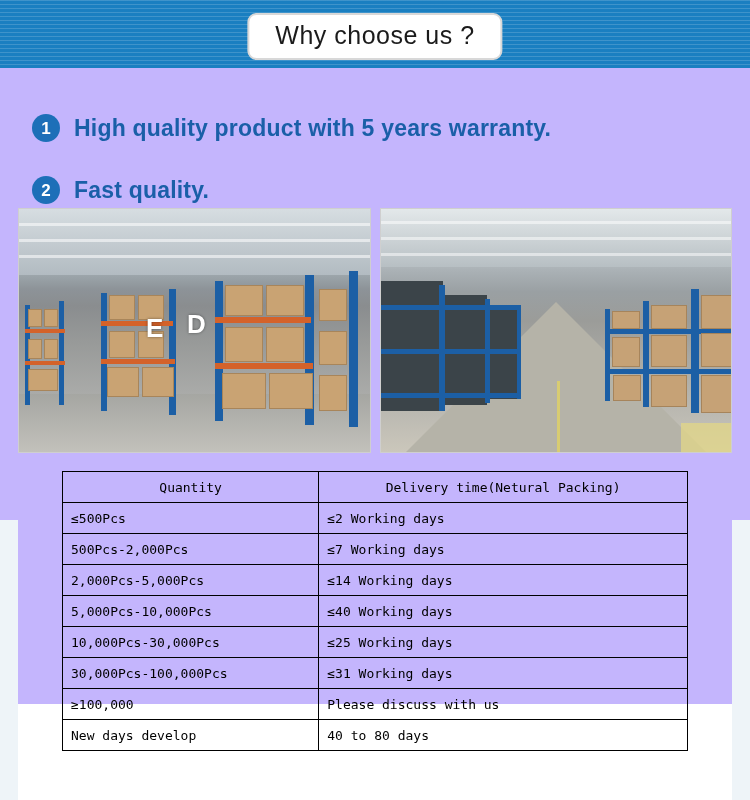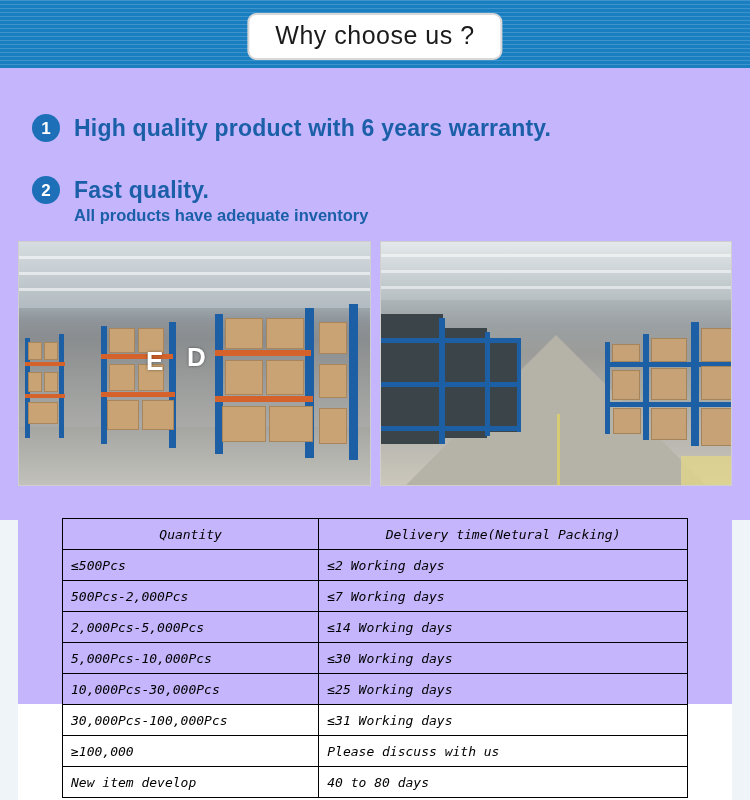--- a/index.html
+++ b/index.html
@@ -183,22 +183,21 @@
     position: absolute;
     background: #3b4449;
   }
   .wh2 .yline {
     position: absolute;
     background: #d8cc72;
   }
 
   
   .table-wrap {
-    padding: 32px 62px 0 62px;
-    font-style: italic;
+    padding: 18px 62px 0 62px;
   }
   table.delivery {
     border-collapse: collapse;
     width: 100%;
     font-family: "DejaVu Sans Mono", "Liberation Mono", monospace;
     font-size: 13px;
     color: #000000;
   }
   table.delivery th, table.delivery td {
     border: 1px solid #000000;
@@ -231,28 +230,27 @@
 <div class="page">
 
   <div class="banner">
     <div class="banner-title">Why choose us ?</div>
   </div>
 
   <div class="content">
 
     <div class="point-row point-one">
       <div class="badge">1</div>
-      <div class="point-text">High quality product with 6 years warranty.</div>
+      <div class="point-text">High quality product with 5 years warranty.</div>
     </div>
 
     <div class="point-row point-two">
       <div class="badge">2</div>
       <div class="point-text">Fast quality.</div>
     </div>
-    <div class="subtext">All products have adequate inventory</div>
 
     <div class="photos">
 
       <div class="photo wh1">
         <div class="ceiling"></div>
         <div class="beam" style="left:0; top:14px; width:100%;"></div>
         <div class="beam" style="left:0; top:30px; width:100%;"></div>
         <div class="beam" style="left:0; top:46px; width:100%;"></div>
 
         <div class="floor"></div>
@@ -358,36 +356,36 @@
           <tr>
             <td>500Pcs-2,000Pcs</td>
             <td>≤7 Working days</td>
           </tr>
           <tr>
             <td>2,000Pcs-5,000Pcs</td>
             <td>≤14 Working days</td>
           </tr>
           <tr>
             <td>5,000Pcs-10,000Pcs</td>
-            <td>≤30 Working days</td>
+            <td>≤40 Working days</td>
           </tr>
           <tr>
             <td>10,000Pcs-30,000Pcs</td>
             <td>≤25 Working days</td>
           </tr>
           <tr>
             <td>30,000Pcs-100,000Pcs</td>
             <td>≤31 Working days</td>
           </tr>
           <tr>
             <td>≥100,000</td>
             <td>Please discuss with us</td>
           </tr>
           <tr>
-            <td>New item develop</td>
+            <td>New days develop</td>
             <td>40 to 80 days</td>
           </tr>
         </tbody>
       </table>
     </div>
   </div>
 
   <div class="side-rail-left"></div>
   <div class="side-rail-right"></div>
 </div>

